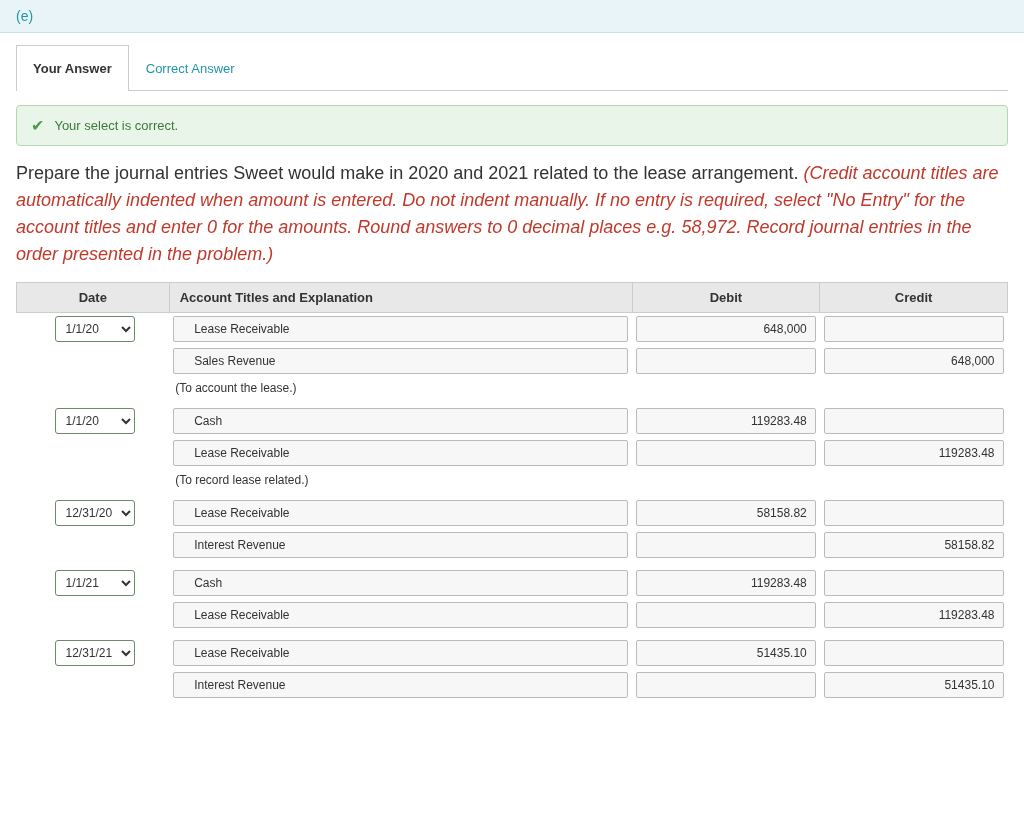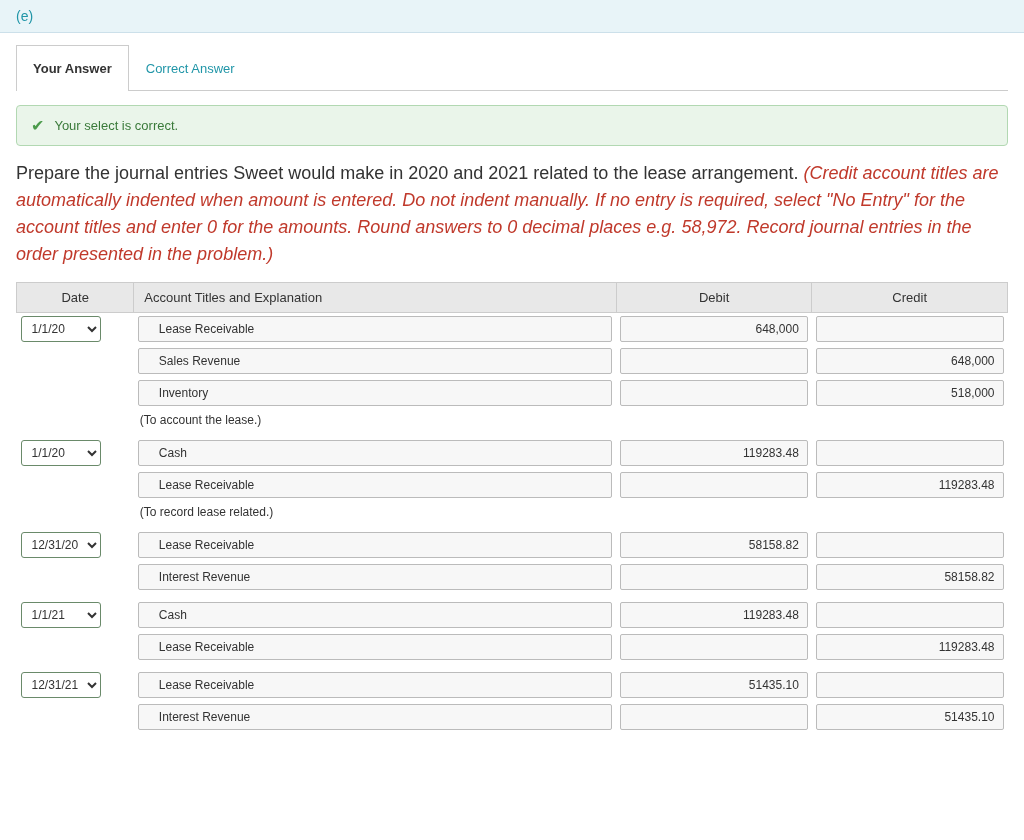--- a/index.html
+++ b/index.html
@@ -84,40 +84,41 @@
     
     .journal-table {
       width: 100%;
       border-collapse: collapse;
     }
     .journal-table thead tr th {
       background: #e8e8e8;
       border: 1px solid #ccc;
       padding: 7px 10px;
       text-align: left;
-      font-weight: normal;
+      font-weight: bold;
       font-size: 13px;
     }
     .journal-table thead tr th.center {
       text-align: center;
     }
 
     .journal-table td {
       padding: 3px 4px;
       vertical-align: middle;
     }
 
     .date-select {
       width: 80px;
       padding: 4px 6px;
       border: 1px solid #6a8a6a;
       border-radius: 3px;
       background: #fff;
       font-size: 12px;
       color: #333;
+      margin-left: 34px;
     }
 
     .account-input {
       width: 100%;
       padding: 5px 20px;
       border: 1px solid #bbb;
       border-radius: 2px;
       background: #f7f7f7;
       font-size: 12px;
       color: #333;
@@ -188,26 +189,20 @@
           <td><input type="text" class="account-input" value="Lease Receivable" style=""></td>
           <td><input type="text" class="amount-input" value="648,000" style=""></td>
           <td><input type="text" class="amount-input" style=""></td>
         </tr>
         <tr>
           <td></td>
           <td><input type="text" class="account-input" value="Sales Revenue" style=""></td>
           <td><input type="text" class="amount-input" style=""></td>
           <td><input type="text" class="amount-input" value="648,000" style=""></td>
         </tr>
-        <tr>
-          <td></td>
-          <td><input type="text" class="account-input" value="Inventory" style=""></td>
-          <td><input type="text" class="amount-input" style=""></td>
-          <td><input type="text" class="amount-input" value="518,000" style=""></td>
-        </tr>
         <tr class="note-row">
           <td></td>
           <td colspan="3">(To account the lease.)</td>
         </tr>
         <tr>
           <td colspan="4" style="height: 6px;"></td>
         </tr>
         <tr>
           <td><select class="date-select"><option>1/1/20</option></select></td>
           <td><input type="text" class="account-input" value="Cash" style=""></td>

